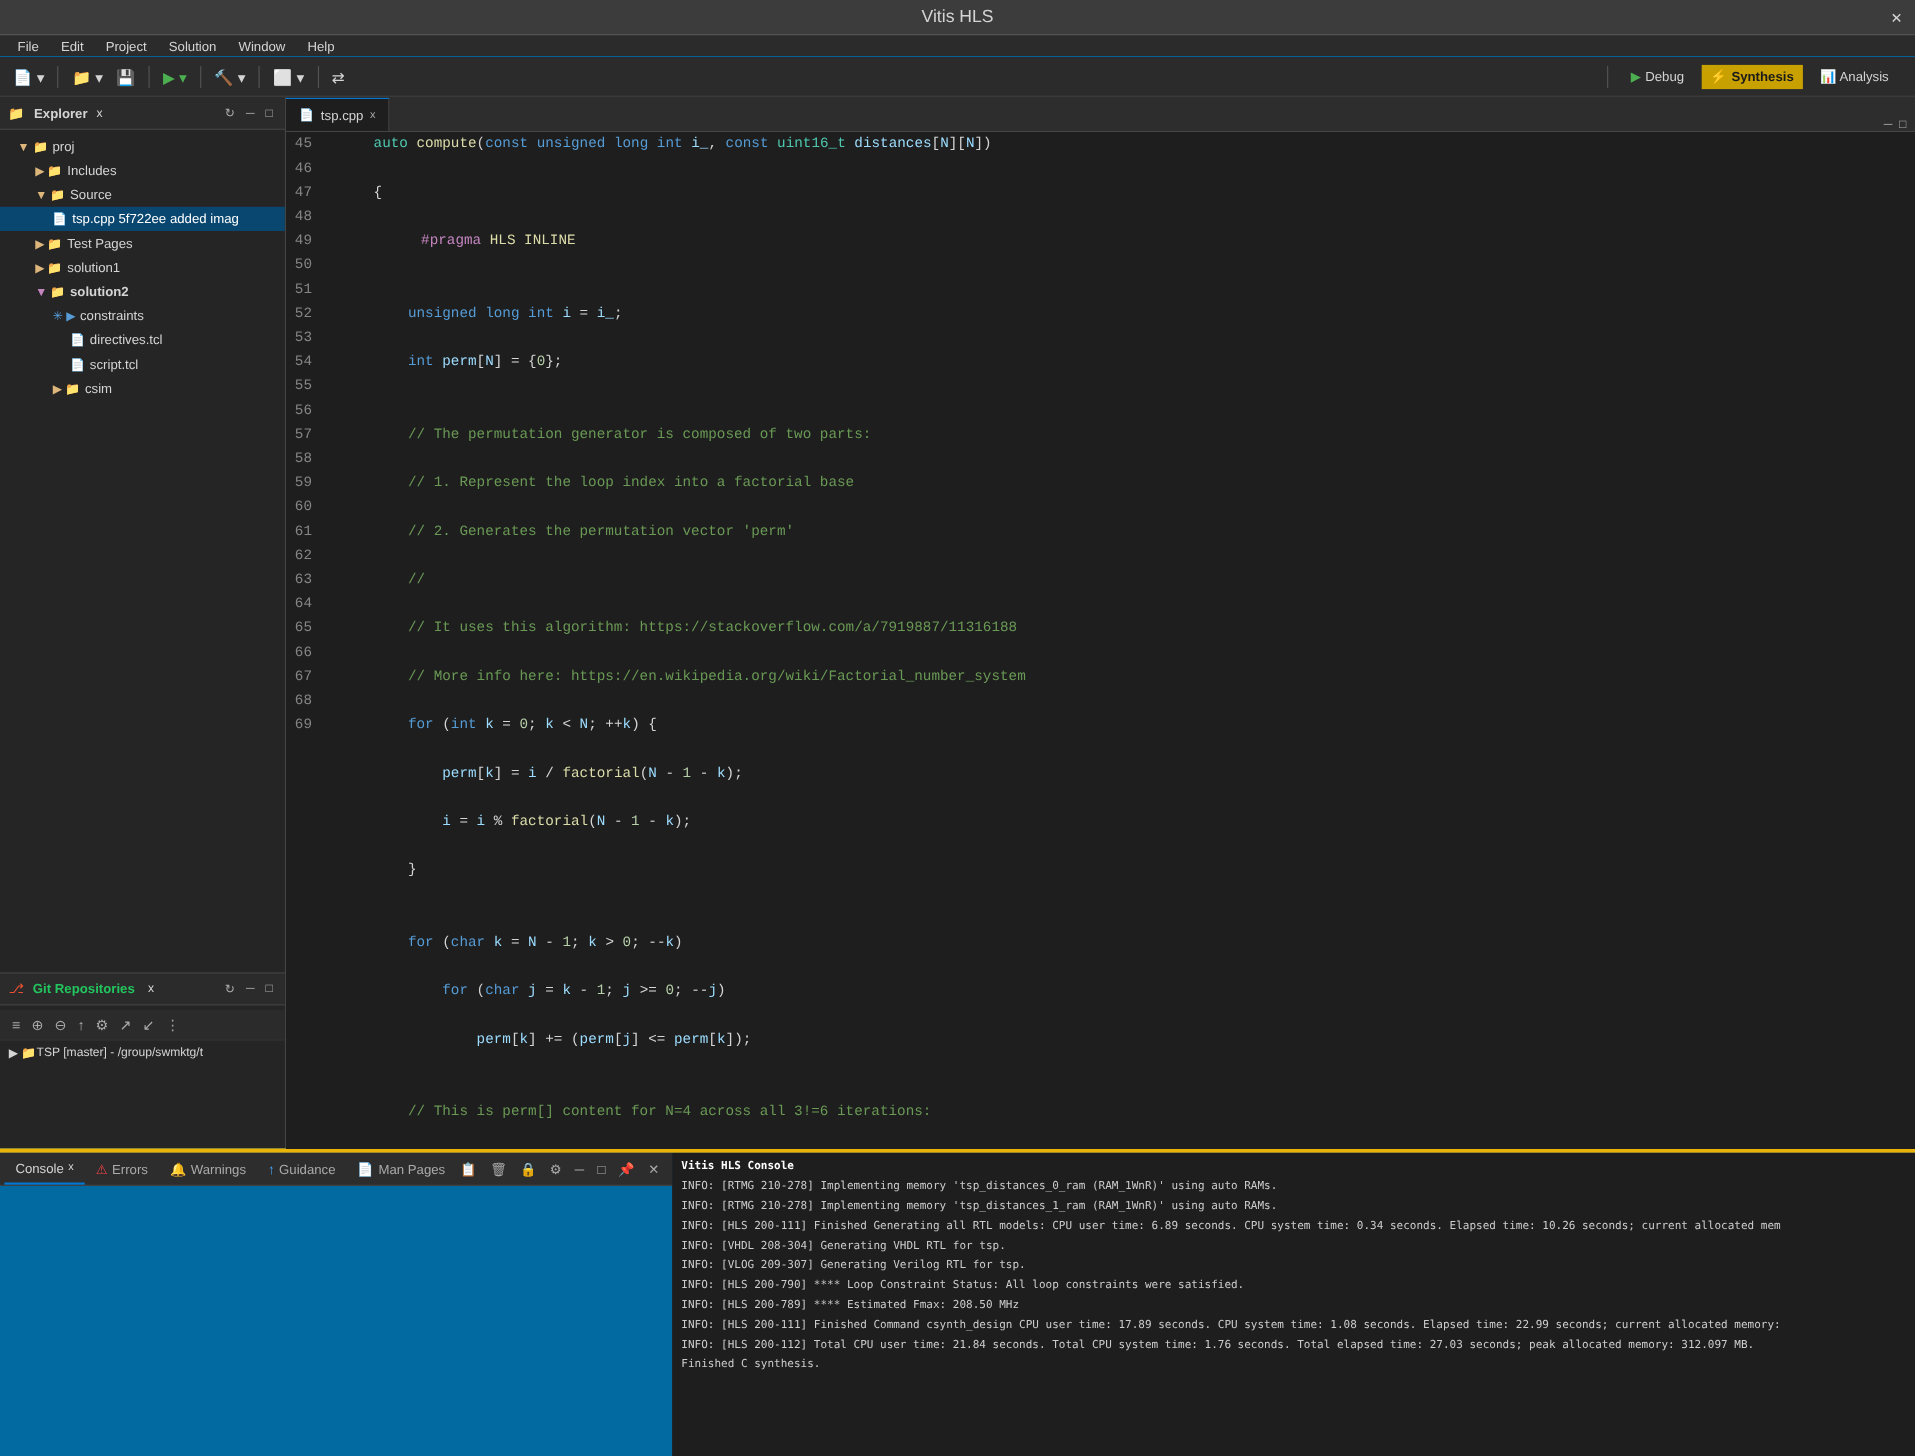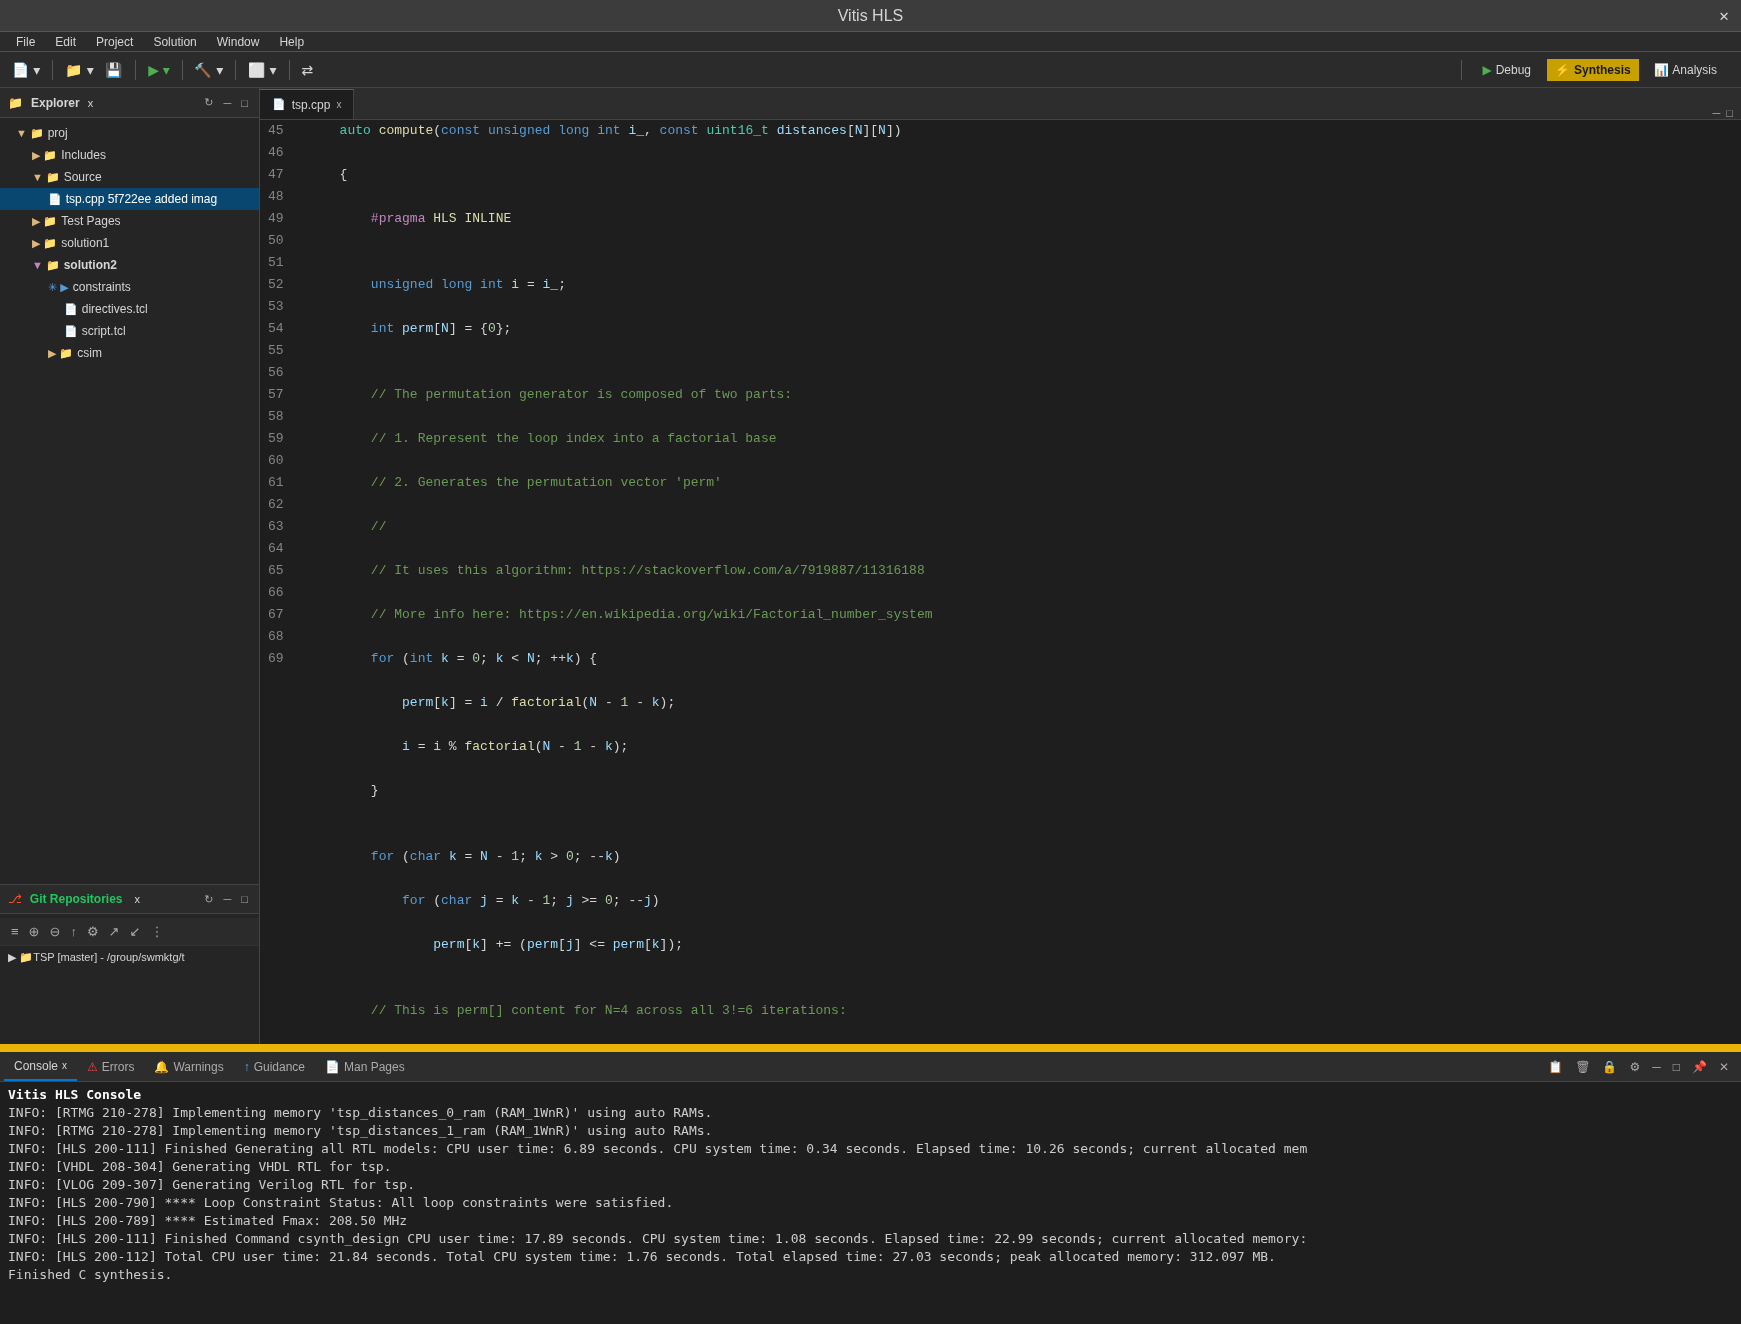--- a/index.html
+++ b/index.html
@@ -305,30 +305,30 @@
       white-space: pre;
       color: #d4d4d4;
     }
 
     
     .kw { color: #569cd6; } 
     .kw-type { color: #4ec9b0; }
     .fn { color: #dcdcaa; } 
     .num { color: #b5cea8; } 
     .cmt { color: #6a9955; } 
-    .pragma { color: #c586c0; } 
+    .pragma { color: #c586c0; margin-left: 12px; } 
     .var { color: #9cdcfe; }
 
     
     .bottom-panel {
       height: 280px;
-      background: #f0abfc;
-      border-top: 8px solid #eab308;
-      display: flex;
-      flex-direction: column;
+      background: #0369a1;
+      border-top: 4px solid #eab308;
+      display: flex;
+      flex-direction: row;
       flex-shrink: 0;
     }
     .console-tabs {
       height: 30px;
       background: #2d2d2d;
       display: flex;
       align-items: center;
       border-bottom: 1px solid #444;
       padding-left: 4px;
     }
@@ -360,21 +360,21 @@
       border: none;
       color: #aaa;
       cursor: pointer;
       font-size: 12px;
       padding: 1px 4px;
     }
     .console-content {
       flex: 1;
       overflow-y: auto;
       padding: 4px 8px;
-      font-size: 13px;
+      font-size: 10px;
       font-family: 'Consolas', monospace;
       color: #cccccc;
       background: #1e1e1e;
     }
     .console-line { line-height: 18px; word-break: break-all; white-space: pre-wrap; }
     .console-title { color: #ffffff; font-weight: bold; }
     .console-info { color: #cccccc; }
 
     
     ::-webkit-scrollbar { width: 8px; height: 8px; }

